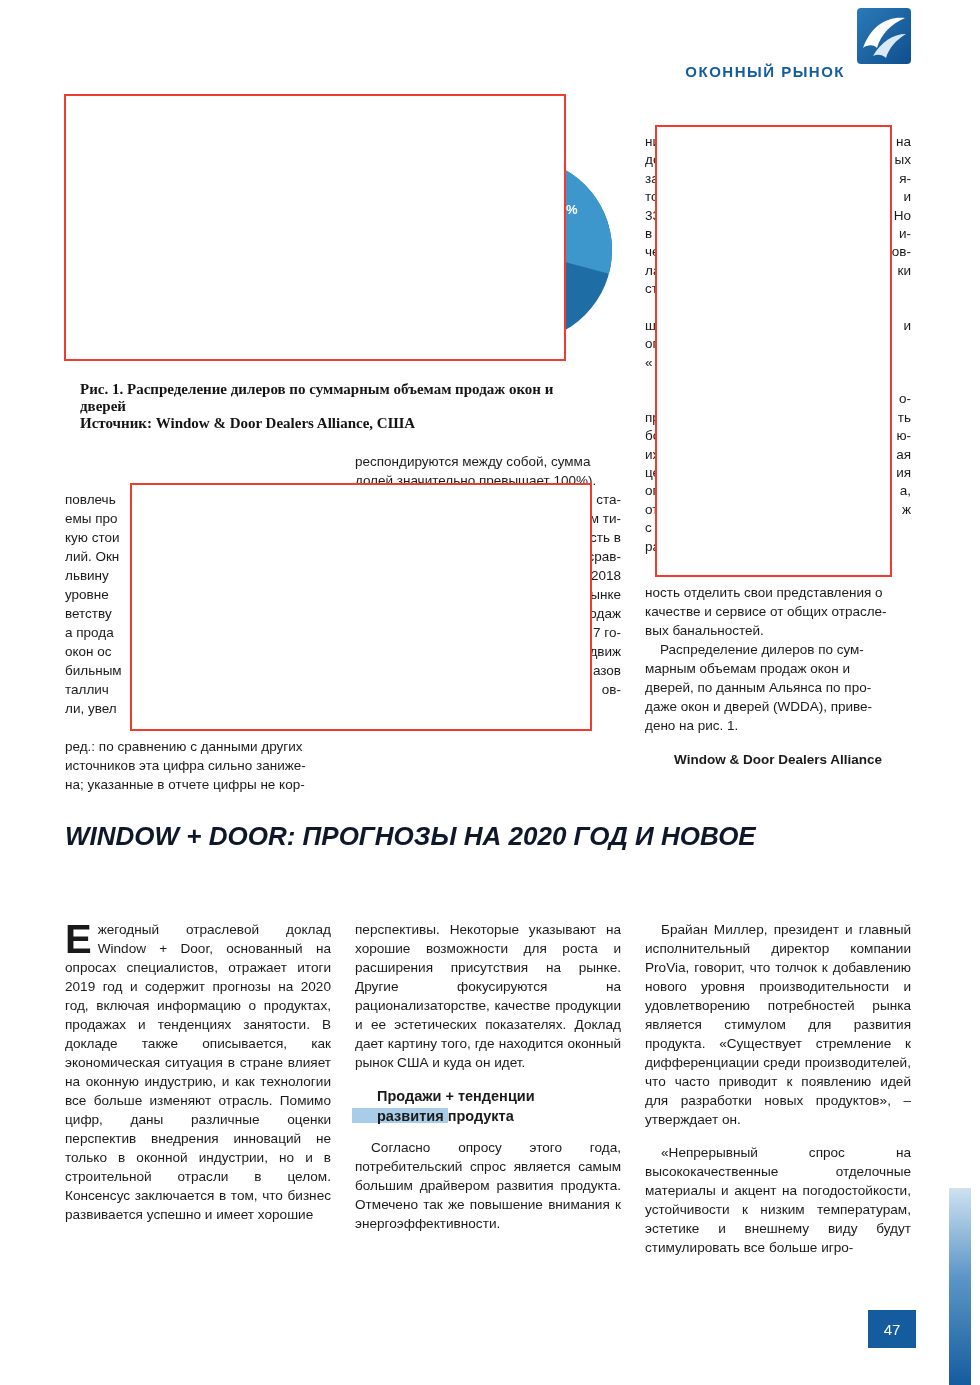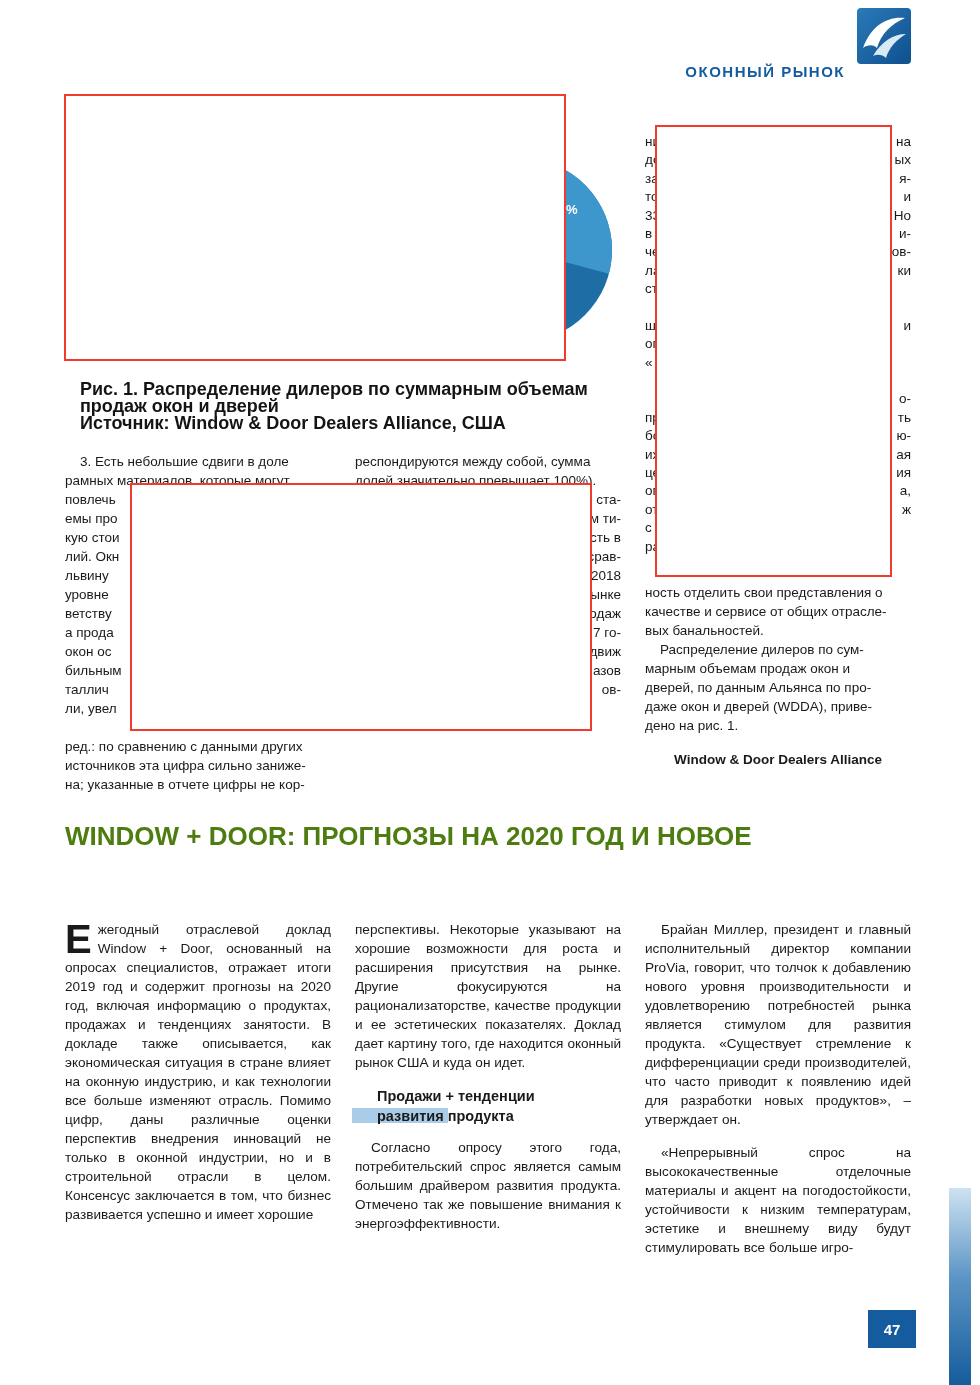--- a/index.html
+++ b/index.html
@@ -13,58 +13,58 @@
 
   
   .pie{position:absolute;left:428px;top:158px;}
 
   
   .redbox{position:absolute;background:#ffffff;border:2px solid #f23b2f;z-index:6;box-sizing:border-box;}
   .box1{left:64px;top:94px;width:502px;height:267px;}
   .box2{left:655px;top:125px;width:237px;height:452px;}
   .box3{left:130px;top:483px;width:462px;height:248px;}
 
-  .caption{position:absolute;left:80px;top:381px;width:520px;font-size:18px;
-        font-weight:bold;line-height:17px;color:#141414;}
+  .caption{position:absolute;left:80px;top:381px;width:520px;font-size:15px;
+        font-weight:bold;line-height:17px;color:#141414;font-family:Liberation Serif, serif;}
 
   
   .abs{position:absolute;}
   .lines .ln{height:19px;line-height:19px;font-size:13.5px;white-space:nowrap;overflow:hidden;}
   .mid1-top{left:65px;top:452px;width:266px;}
   .mid1-frag{left:65px;top:490px;width:266px;}
   .mid1-bot{left:65px;top:737px;width:266px;}
   .mid2-top{left:355px;top:452px;width:266px;}
   .mid2-frag{left:355px;top:490px;width:266px;text-align:right;}
   .mid2-bot{left:355px;top:737px;width:266px;}
   .mid3-rows{left:645px;top:133px;width:266px;}
   .pairs .row{display:flex;justify-content:space-between;height:18.4px;line-height:18.4px;
         font-size:13.5px;overflow:hidden;}
   .mid3-lines{left:645px;top:583px;width:266px;}
   .mid3-source{left:645px;top:752px;width:266px;text-align:center;font-weight:bold;font-size:13.5px;}
 
   
-  .headline{position:absolute;left:65px;top:818px;width:840px;color:#4d7c0f;
-        font-weight:bold;font-size:26px;line-height:37px;}
+  .headline{position:absolute;left:65px;top:818px;width:840px;color:#0f172a;
+        font-weight:bold;font-size:26px;line-height:37px;font-style:italic;}
   .headline div{white-space:nowrap;}
   .article-col{position:absolute;top:920px;width:266px;font-size:13.6px;line-height:19px;
         text-align:justify;}
   .c1{left:65px;}.c2{left:355px;}.c3{left:645px;}
   .article-col p{margin:0 0 14px 0;}
   .indent{text-indent:16px;}
   .dropcap{float:left;font-size:40px;line-height:34px;font-weight:bold;margin:2px 6px 0 0;color:#1a1a1a;}
   .subhead{position:relative;margin:0 0 12px 0;font-weight:bold;font-size:14.5px;
         line-height:20px;padding-left:22px;}
   .subhead .hl{position:absolute;left:-3px;top:22px;width:96px;height:15px;background:#a9cde9;z-index:0;}
   .subhead .sh-line{position:relative;z-index:1;}
 
   
   .footer-line{position:absolute;left:400px;top:1322px;width:445px;text-align:right;
         color:#155c9e;font-weight:bold;font-size:13px;}
   .pagenum{position:absolute;left:868px;top:1310px;width:48px;height:38px;background:#155c9e;
-        color:#ffffff;font-weight:bold;font-size:15px;display:flex;align-items:center;justify-content:center;}
+        color:#ffffff;font-weight:normal;font-size:15px;display:flex;align-items:center;justify-content:center;}
   .sidebar{position:absolute;right:0;top:1188px;width:22px;height:197px;
         background:linear-gradient(180deg,#cfe2f1 0%,#5d96c6 45%,#155c9e 100%);}
 </style>
 </head>
 <body>
 
 <div class="page">
 
   <div class="section-title">ОКОННЫЙ РЫНОК</div>
   <div class="logo">
@@ -85,24 +85,20 @@
     <circle cx="92" cy="92" r="92" fill="#1e6ea5"></circle>
     <path d="M92 92 L92 0 A92 92 0 0 1 180.9 115.8 Z" fill="#3d96cc"></path>
     <text x="138" y="56" fill="#ffffff" font-size="13" font-weight="bold" font-family="Liberation Sans, sans-serif">%</text>
   </svg>
 
   <div class="caption">
     <div>Рис. 1. Распределение дилеров по суммарным объемам продаж окон и дверей</div>
     <div>Источник: Window &amp; Door Dealers Alliance, США</div>
   </div>
 
-  <div class="abs lines mid1-top">
-      <div class="ln">&nbsp;&nbsp;&nbsp;&nbsp;3. Есть небольшие сдвиги в доле</div>
-      <div class="ln">рамных материалов, которые могут</div>
-    </div>
   <div class="abs lines mid1-frag">
       <div class="ln">повлечь</div>
       <div class="ln">емы про</div>
       <div class="ln">кую стои</div>
       <div class="ln">лий. Окн</div>
       <div class="ln">львину</div>
       <div class="ln">уровне</div>
       <div class="ln">ветству</div>
       <div class="ln">а прода</div>
       <div class="ln">окон ос</div>

